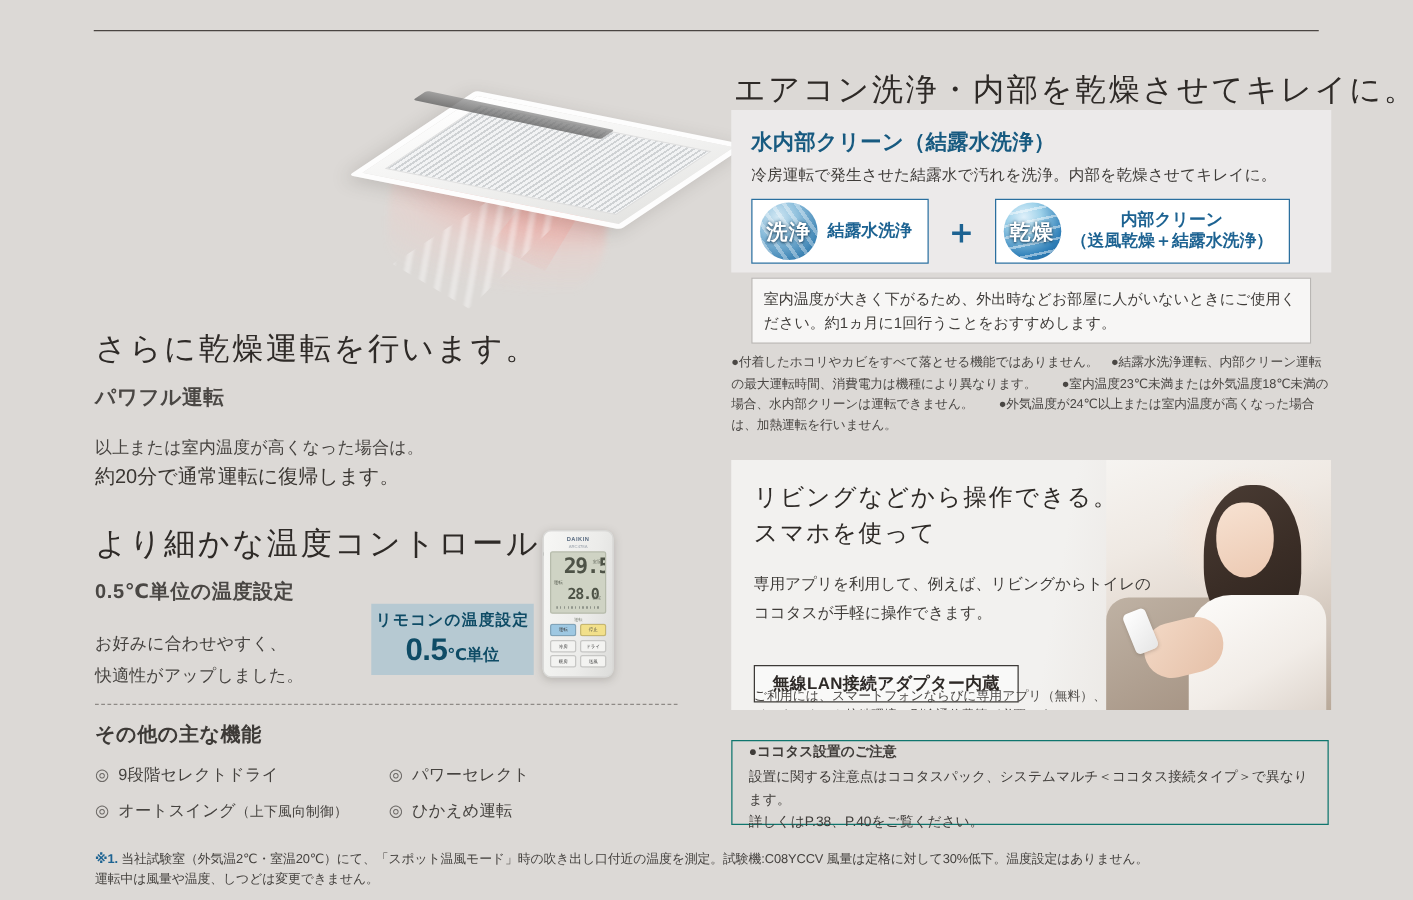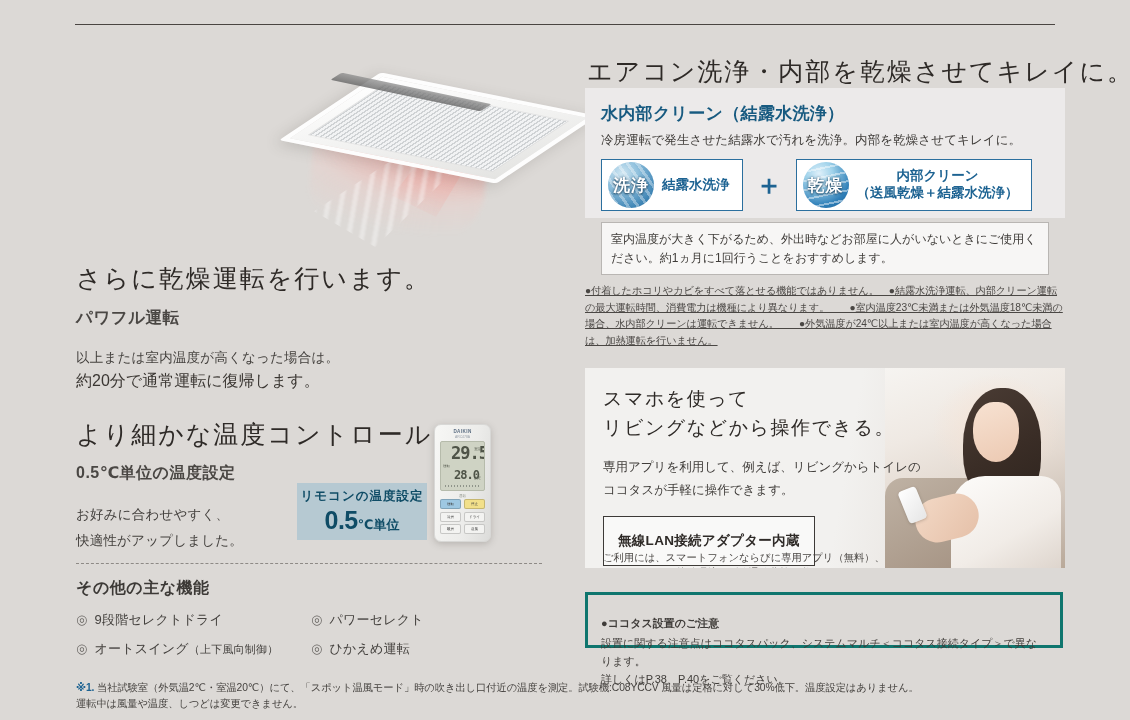--- a/index.html
+++ b/index.html
@@ -197,21 +197,21 @@
   .chip .ctext .l2{display:block;}
   .plus{font-size:27px;font-weight:bold;color:#1d6392;margin:0 13px;line-height:1;}
 
   .wb-note{
     margin:11px 16px 0 16px;border:1px solid #b9b6b3;background:#f7f6f5;
     padding:7px 9px;font-size:12px;line-height:1.55;color:#3f3c39;
   }
 
   .fineprint{
     position:absolute;left:10px;top:283px;width:482px;
-    font-size:10.2px;line-height:1.62;color:#4a4744;letter-spacing:-.1px;text-decoration:underline;
+    font-size:10.2px;line-height:1.62;color:#4a4744;letter-spacing:-.1px;
   }
 
   
   .smart{
     position:absolute;left:10px;top:368px;width:480px;height:200px;overflow:hidden;
     background:linear-gradient(100deg,#f2f1ef 0%,#f2f1ef 54%,#e9e5e1 72%,#d9d2cb 100%);
   }
   .smart .photo{
     position:absolute;right:0;top:0;width:180px;height:200px;
     background:
@@ -243,29 +243,29 @@
     position:absolute;left:0;bottom:0;width:90px;height:90px;border-radius:18px 6px 0 0;
     background:linear-gradient(150deg,#bfb2a4,#a59383);
   }
   .smart .s-head{position:absolute;left:18px;top:16px;}
   .smart .s-head .l{
     font-family:"Liberation Serif","DejaVu Serif",serif;font-size:19px;letter-spacing:1.5px;
     color:#2e2a27;line-height:1.55;white-space:nowrap;
   }
   .smart .s-body{position:absolute;left:18px;top:88px;font-size:12.5px;line-height:1.85;color:#3f3c39;}
   .smart .lanbox{
-    position:absolute;left:18px;top:148px;border:1.3px solid #3d3a37;background:rgba(255,255,255,.55);
-    padding:15px 14px;font-size:13.5px;font-weight:bold;color:#2e2a27;letter-spacing:.3px;
+    position:absolute;left:18px;top:164px;border:1.3px solid #3d3a37;background:rgba(255,255,255,.55);
+    padding:5px 14px;font-size:13.5px;font-weight:bold;color:#2e2a27;letter-spacing:.3px;
   }
   .smart .s-note{position:absolute;left:18px;top:182px;font-size:10.3px;line-height:1.5;color:#4a4744;}
 
   
   .coco{
-    position:absolute;left:10px;top:592px;width:478px;height:56px;box-sizing:border-box;
-    border:3px solid #0f766e;padding:19px 13px;font-size:11px;line-height:1.65;color:#3f3c39;
+    position:absolute;left:10px;top:592px;width:478px;height:68px;box-sizing:border-box;
+    border:1px solid #0f766e;padding:0 13px;font-size:11px;line-height:1.65;color:#3f3c39;
   }
   .coco .c-t{font-weight:bold;margin-bottom:2px;}
 
   
   .footnote{
     position:absolute;left:76px;top:680px;width:960px;
     font-size:10.3px;line-height:1.6;color:#45423f;letter-spacing:-.1px;
   }
   .footnote .mk{color:#1d6392;font-weight:bold;}
 </style>
@@ -397,22 +397,22 @@
     <div class="smart">
       <div class="photo">
         <div class="sofa"></div>
         <div class="hair"></div>
         <div class="face"></div>
         <div class="body"></div>
         <div class="arm"></div>
         <div class="phone"></div>
       </div>
       <div class="s-head">
+        <div class="l">リビングなどから操作できる。</div>
         <div class="l">スマホを使って</div>
-        <div class="l">リビングなどから操作できる。</div>
       </div>
       <div class="s-body" style="white-space:pre-line">専用アプリを利用して、例えば、リビングからトイレの
 ココタスが手軽に操作できます。</div>
       <div class="lanbox">無線LAN接続アダプター内蔵</div>
       <div class="s-note" style="white-space:pre-line">ご利用には、スマートフォンならびに専用アプリ（無料）、
 インターネット接続環境、別途通信費等が必要です。</div>
     </div>
 
     <div class="coco">
       <div class="c-t">●ココタス設置のご注意</div>

